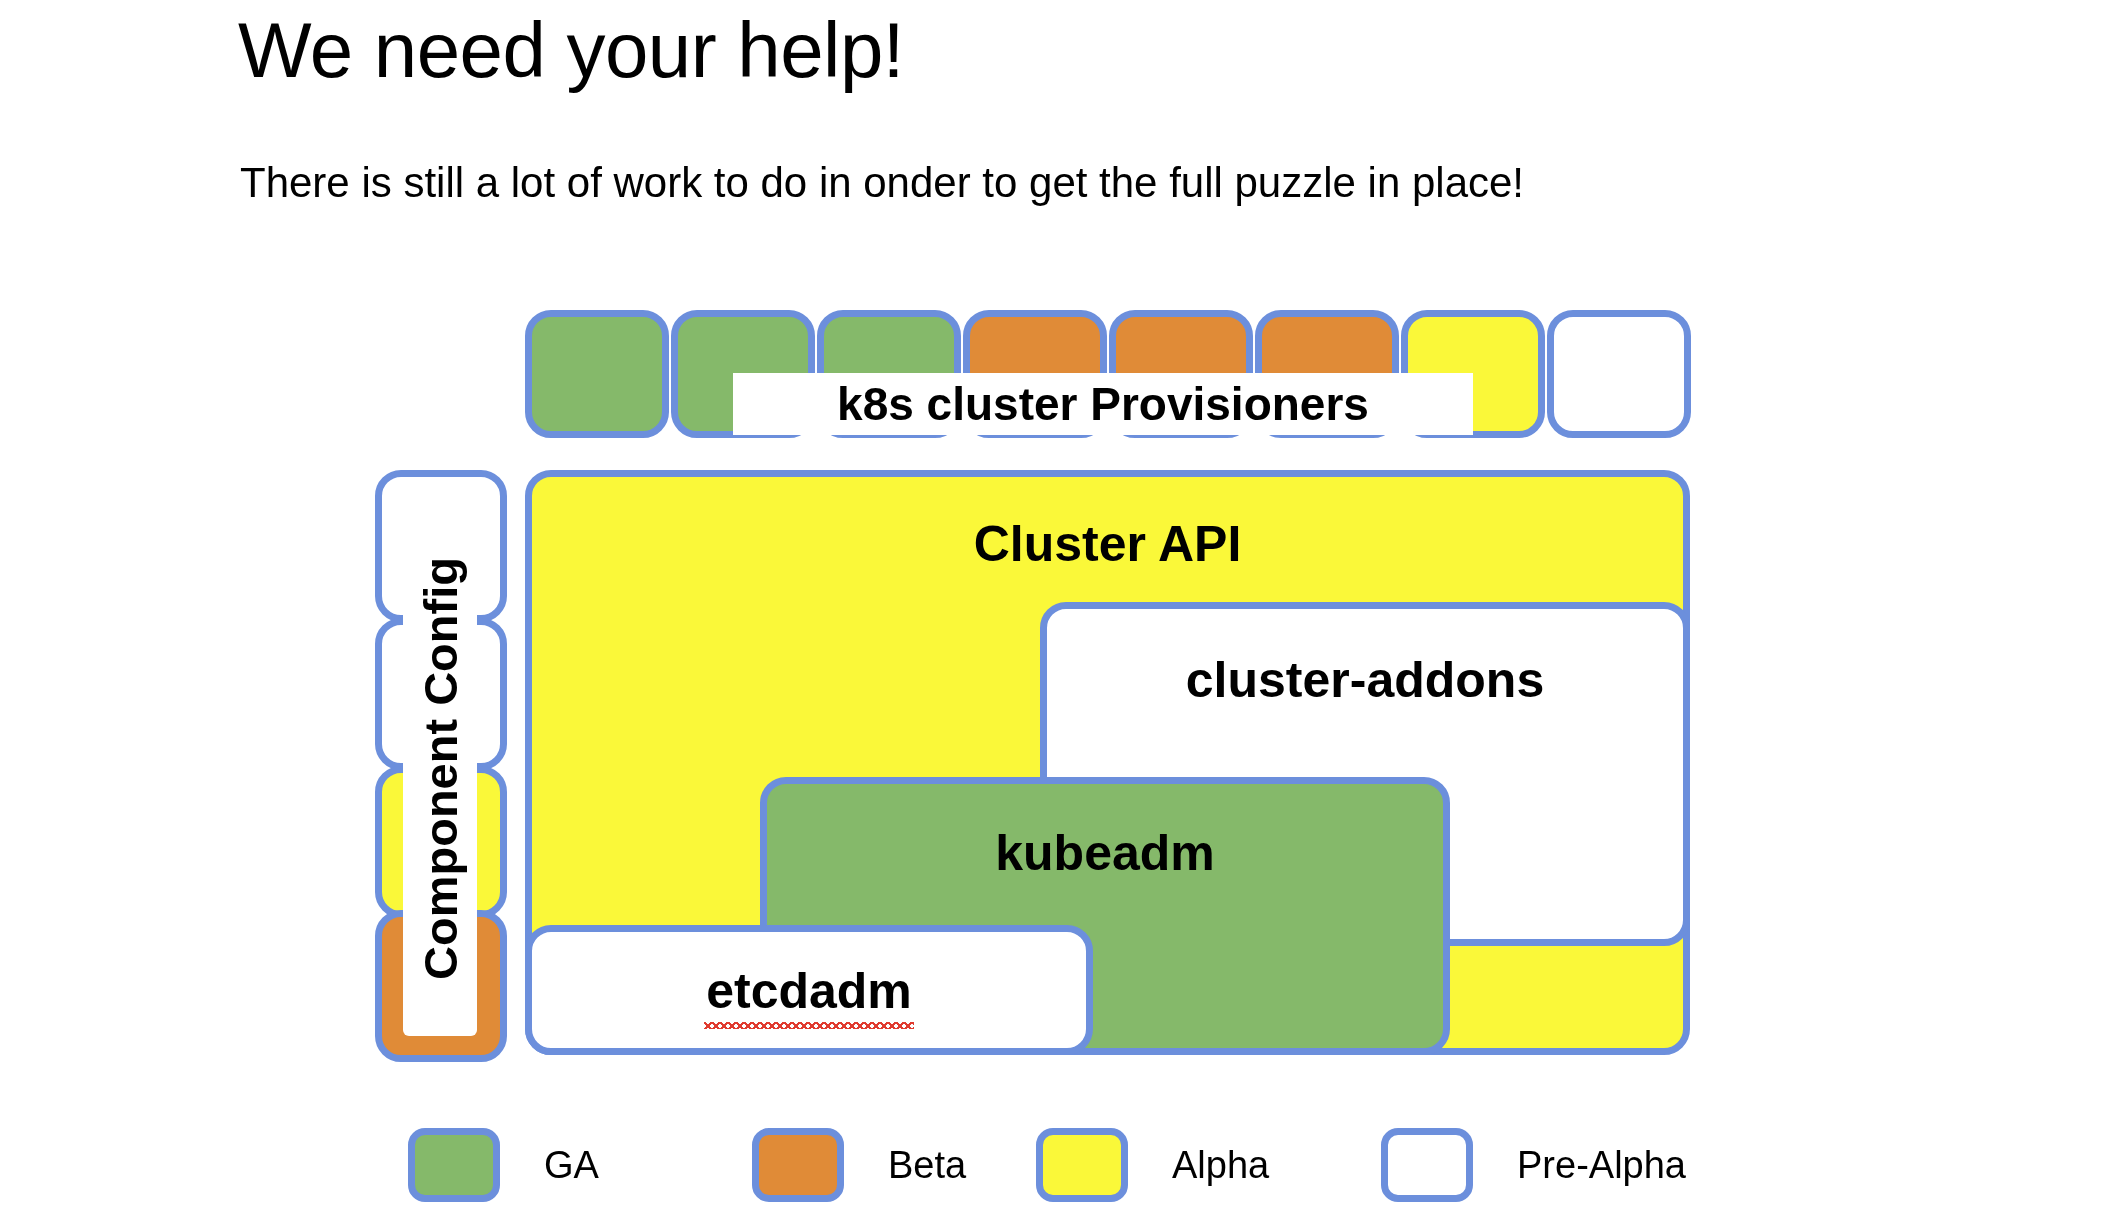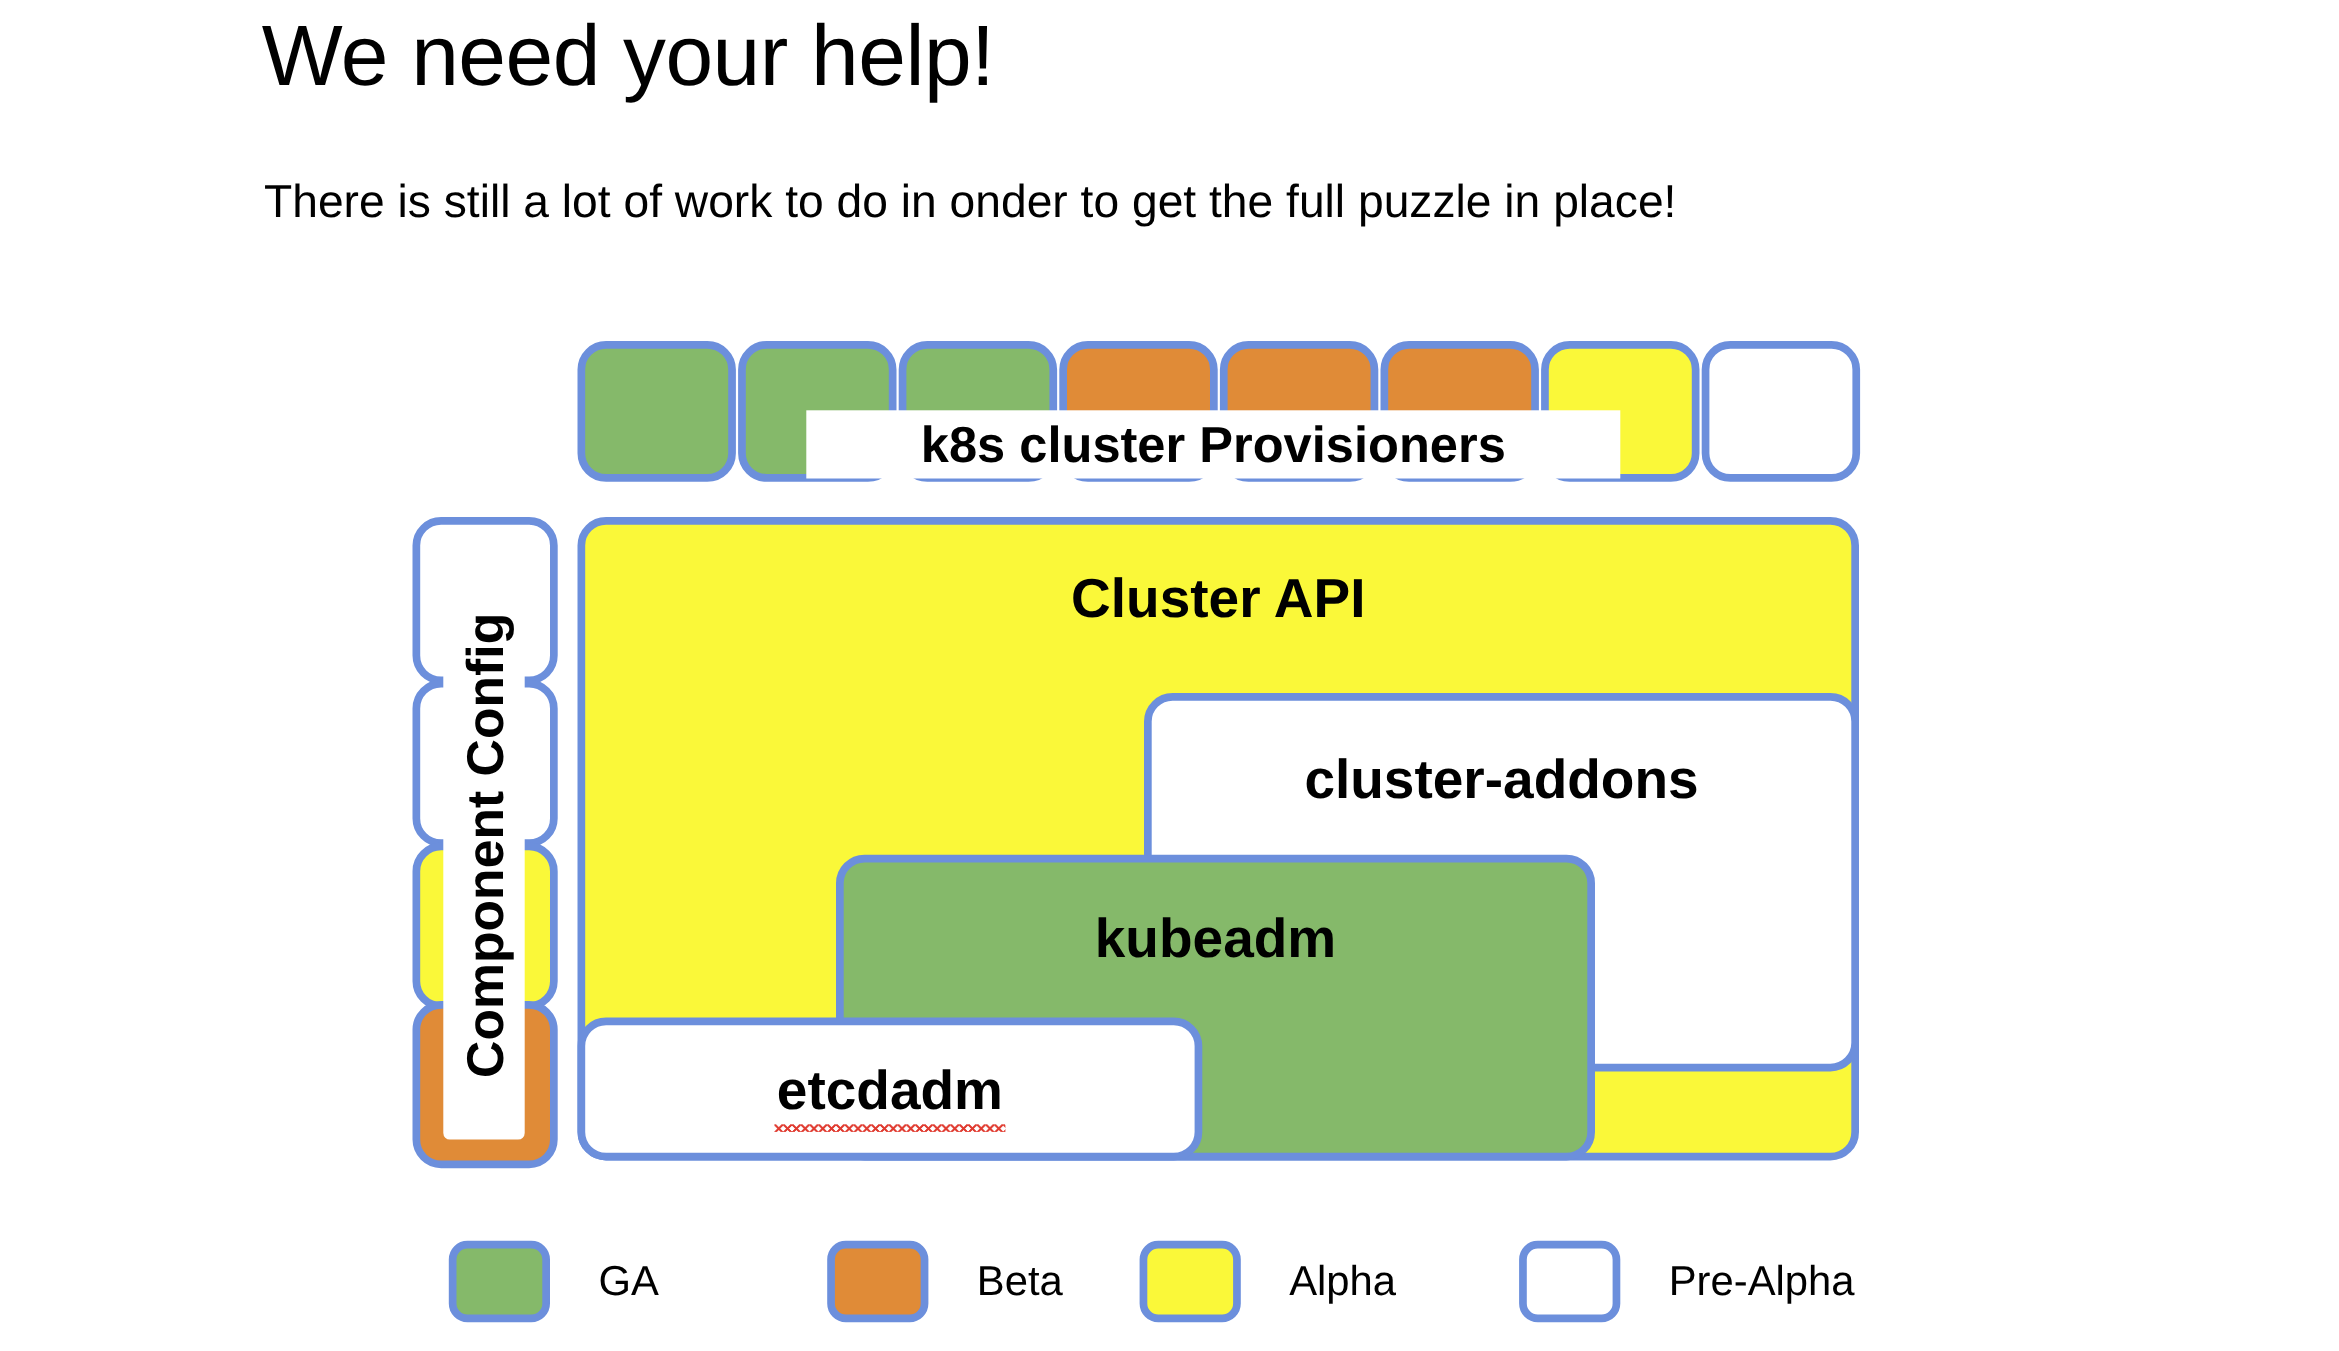--- a/index.html
+++ b/index.html
@@ -106,21 +106,21 @@
     letter-spacing: 0px;
   }
 
   
   #node-cluster-api {
     left: 525px;  top: 470px;
     width: 1165px; height: 585px;
     z-index: 10;
   }
   #node-cluster-addons {
-    left: 1040px; top: 630px;
+    left: 1040px; top: 602px;
     width: 650px;  height: 344px;
     z-index: 11;
   }
   #node-kubeadm {
     left: 760px;  top: 777px;
     width: 690px;  height: 278px;
     z-index: 12;
   }
   #node-etcdadm {
     left: 525px;  top: 925px;

